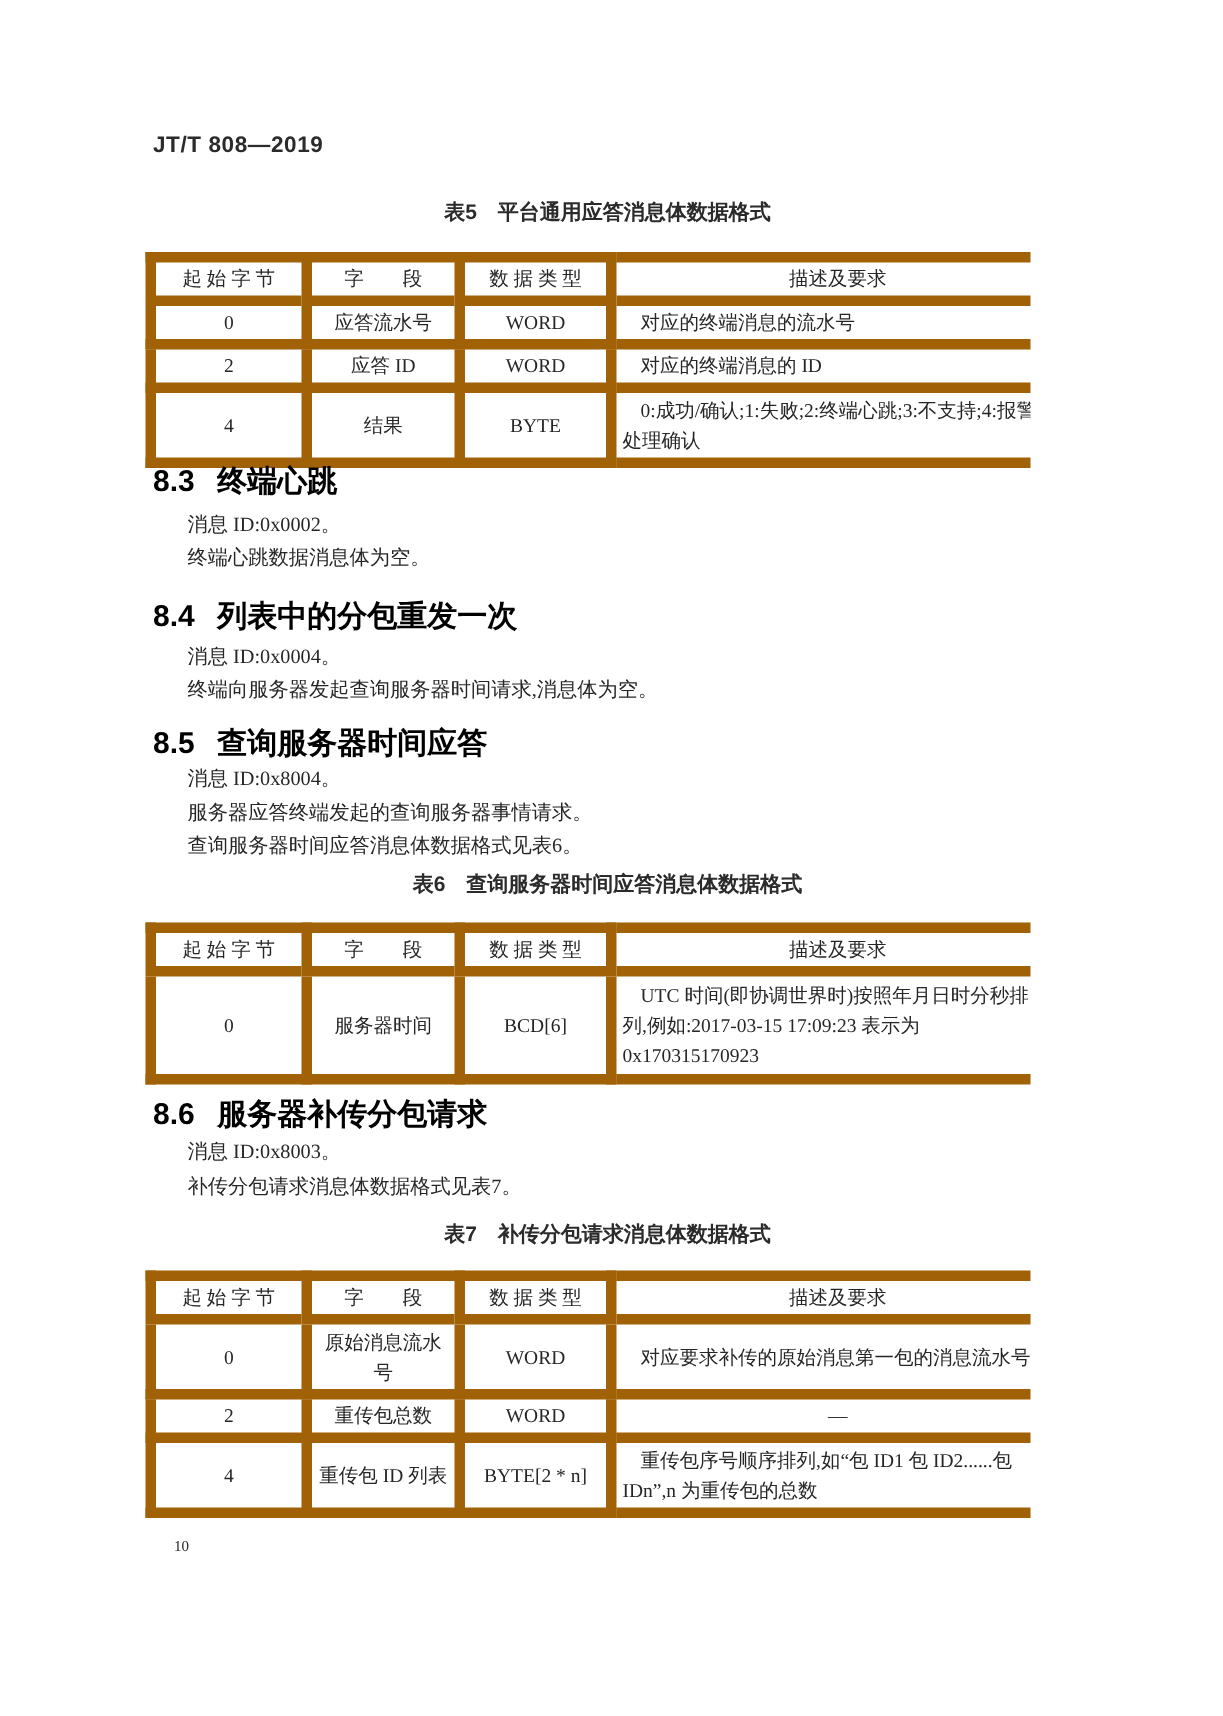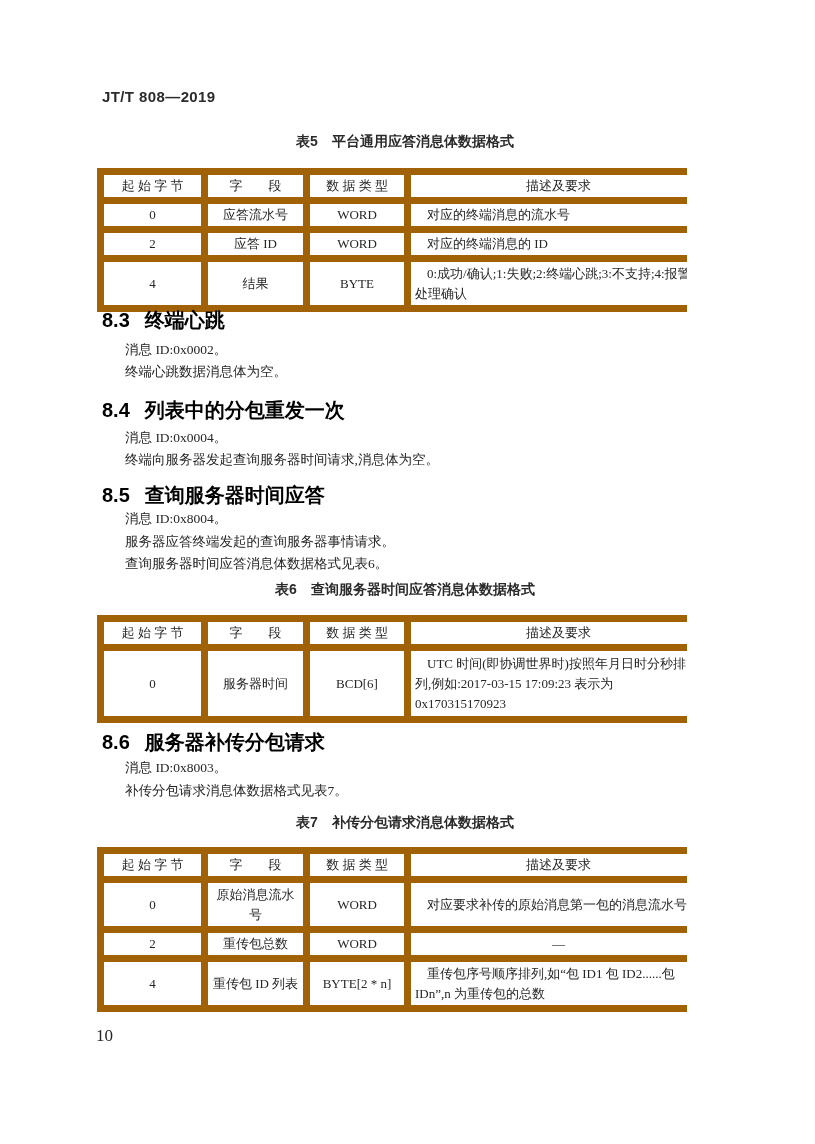--- a/index.html
+++ b/index.html
@@ -74,22 +74,22 @@
     font-size: 13.5px; line-height: 18px;
     color: #262626;
     white-space: nowrap;
   }
   .p831 { top: 341px; } .p832 { top: 363px; }
   .p841 { top: 429px; } .p842 { top: 451px; }
   .p851 { top: 510px; } .p852 { top: 533px; } .p853 { top: 555px; }
   .p861 { top: 759px; } .p862 { top: 782px; }
 
   .page-number {
-    position: absolute; left: 96px; top: 1026px;
-    font-size: 17px; color: #262626;
+    position: absolute; left: 116px; top: 1026px;
+    font-size: 10px; color: #262626;
   }
 </style>
 </head>
 <body>
 
 <div class="page">
 
   <div class="doc-code">JT/T 808—2019</div>
 
   <div class="table-caption caption-t5">表5　平台通用应答消息体数据格式</div>

